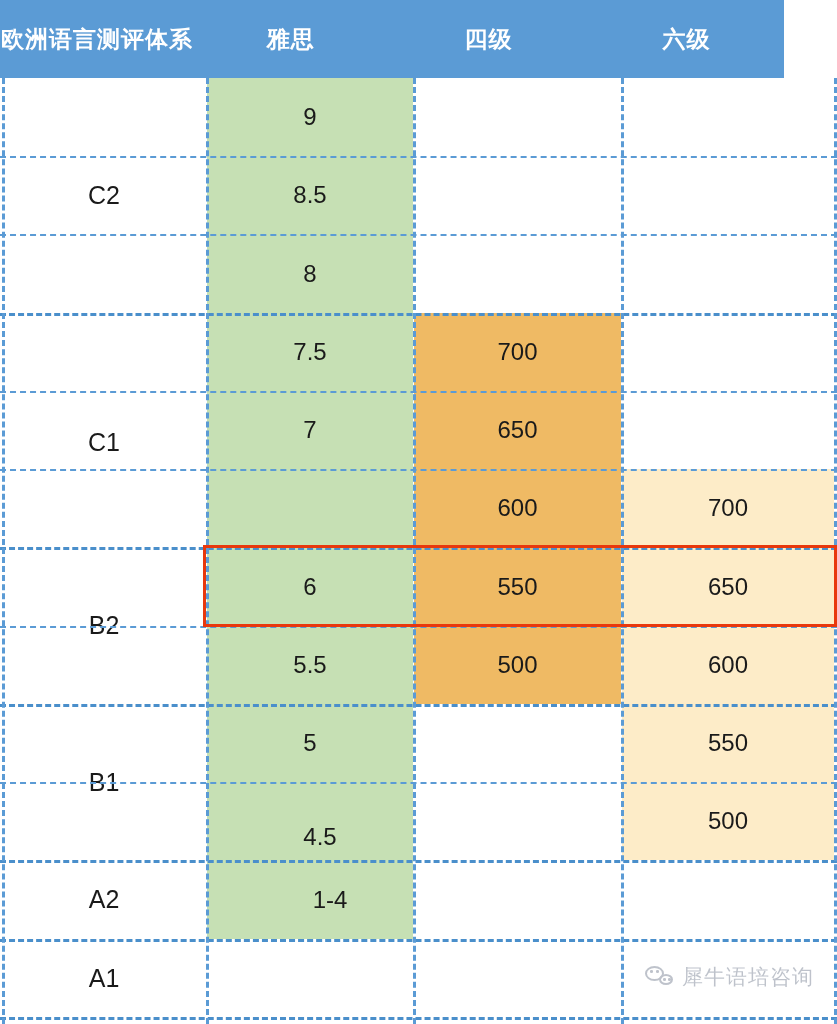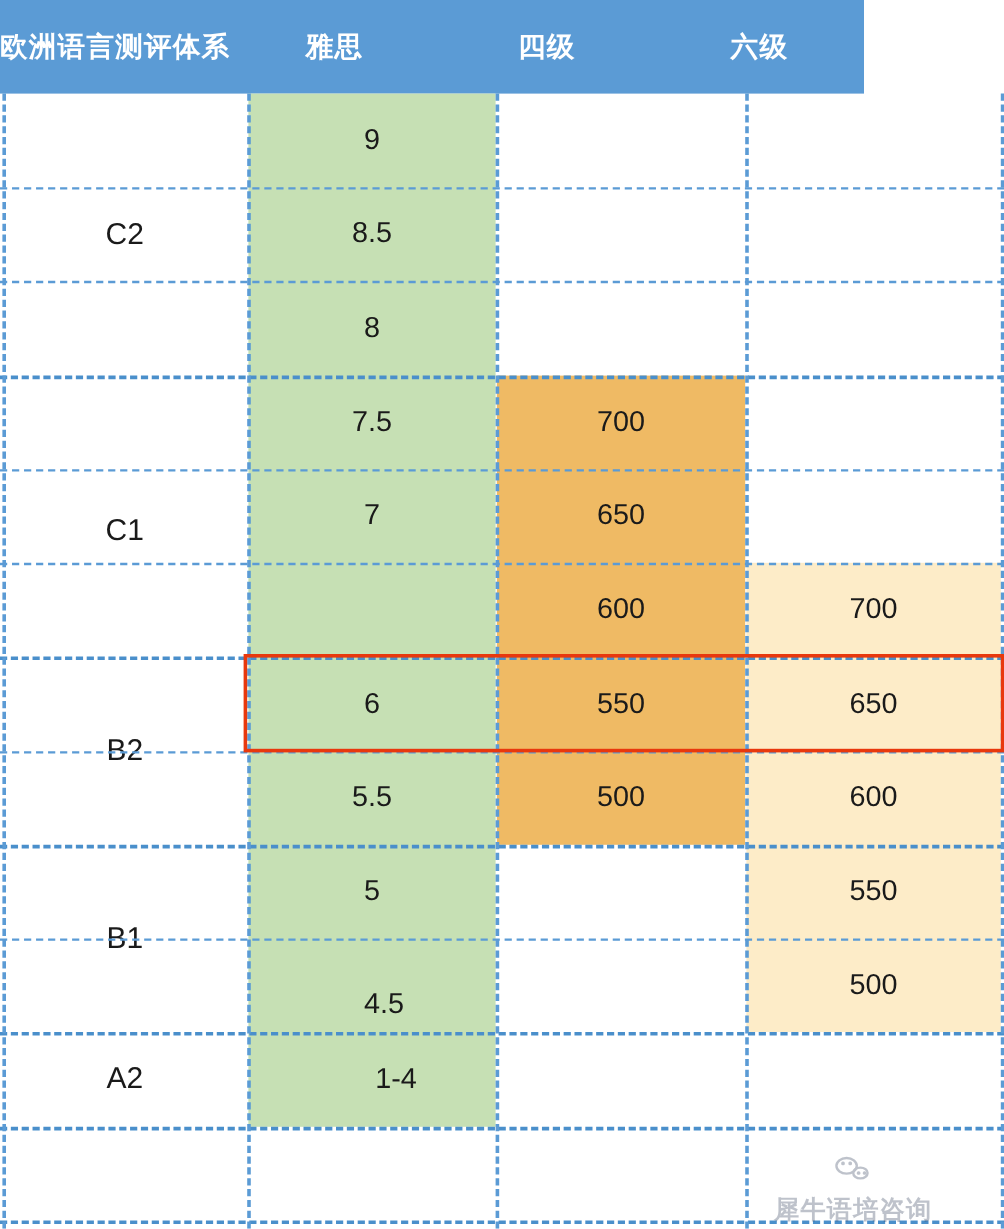--- a/index.html
+++ b/index.html
@@ -21,21 +21,21 @@
     width: 837px;
     height: 1024px;
     background: #ffffff;
   }
 
   
   .header-row {
     position: absolute;
     left: 0;
     top: 0;
-    width: 720px;
+    width: 784px;
     height: 78px;
     background: #5B9BD5;
     display: flex;
     align-items: center;
   }
   .header-cell {
     height: 100%;
     display: flex;
     align-items: center;
     justify-content: center;
@@ -127,24 +127,23 @@
   
   .watermark {
     position: absolute;
     display: flex;
     align-items: center;
     gap: 7px;
     opacity: 0.30;
     z-index: 9;
     color: #2b3a55;
     font-size: 21px;
-    font-weight: 700;
+    font-weight: 400;
     letter-spacing: 1px;
     white-space: nowrap;
-    flex-direction: column;
   }
   .wechat-glyph {
     display: inline-block;
     width: 30px;
     height: 24px;
     position: relative;
     flex: 0 0 auto;
   }
   .wechat-glyph .bub-a,
   .wechat-glyph .bub-b {
@@ -207,20 +206,21 @@
     <div class="vline v1"></div>
     <div class="vline v2"></div>
     <div class="vline v3"></div>
     <div class="vline v4"></div>
 
     <div class="cell cefr" style="top:0px;   height:235px;">C2</div>
     <div class="cell cefr" style="top:247px; height:234px;">C1</div>
     <div class="cell cefr" style="top:469px; height:157px;">B2</div>
     <div class="cell cefr" style="top:626px; height:156px;">B1</div>
     <div class="cell cefr" style="top:782px; height:79px;">A2</div>
+    <div class="cell cefr" style="top:861px; height:78px;">A1</div>
 
     <div class="cell ielts" style="top:0px;   height:78px;">9</div>
     <div class="cell ielts" style="top:78px;  height:78px;">8.5</div>
     <div class="cell ielts" style="top:156px; height:79px;">8</div>
     <div class="cell ielts" style="top:235px; height:78px;">7.5</div>
     <div class="cell ielts" style="top:313px; height:78px;">7</div>
     <div class="cell ielts" style="top:469px; height:79px;">6</div>
     <div class="cell ielts" style="top:548px; height:78px;">5.5</div>
     <div class="cell ielts" style="top:626px; height:78px;">5</div>
     <div class="cell ielts" style="top:720px; height:78px;padding-left:20px;">4.5</div>

